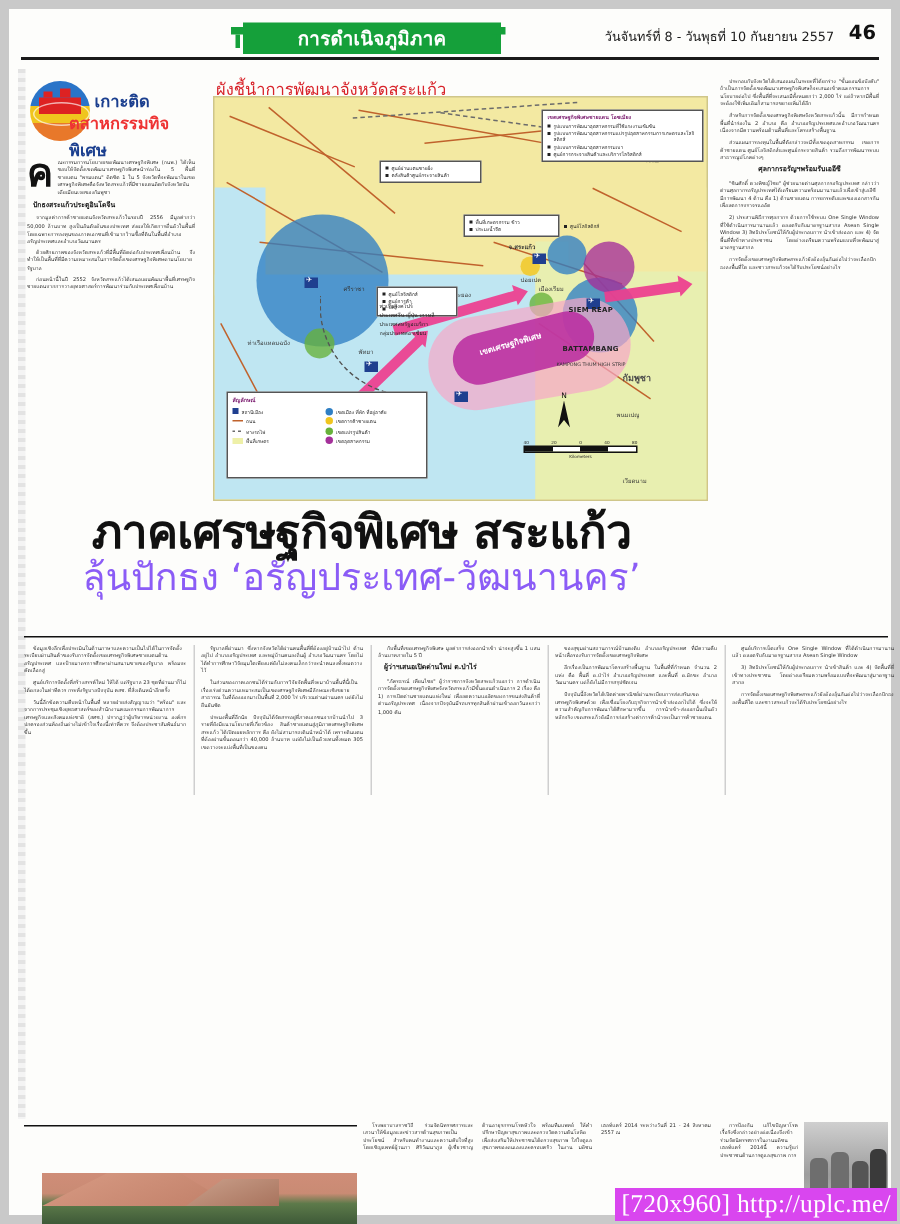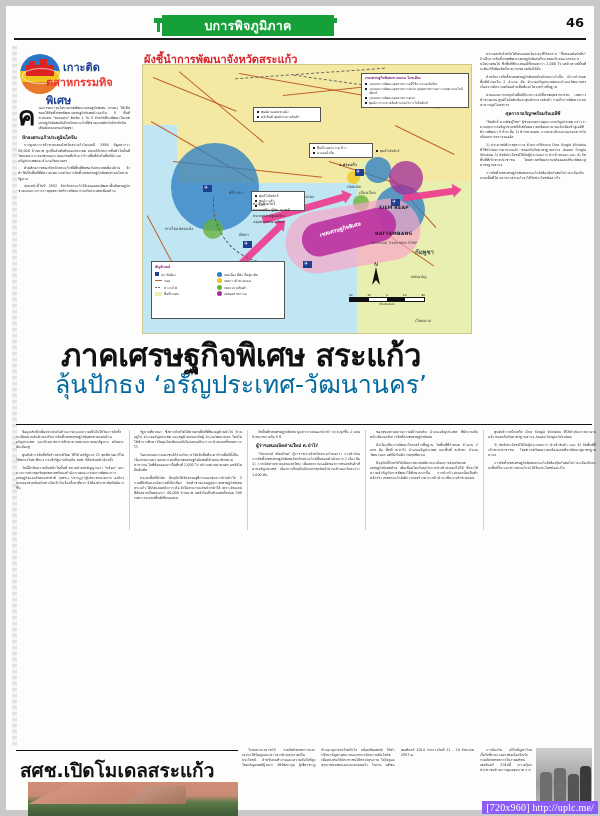--- a/index.html
+++ b/index.html
@@ -27,21 +27,21 @@
   .logo-globe:after{content:"";position:absolute;left:2px;top:14px;width:36px;height:14px;
     border:1px solid rgba(255,255,255,.65);border-radius:50%;}
   .logo-bld{position:absolute;left:6px;top:11px;width:28px;height:11px;background:#d22;}
   .logo-bld:before{content:"";position:absolute;left:3px;top:-4px;width:6px;height:4px;background:#d22;}
   .logo-bld:after{content:"";position:absolute;left:14px;top:-6px;width:7px;height:6px;background:#d22;}
   .logo-t1{position:absolute;left:43px;top:6px;font-size:11px;font-weight:bold;color:#1b3f8f;}
   .logo-t2{position:absolute;left:26px;top:21px;font-size:11px;font-weight:bold;color:#e33;}
   .logo-t2 b{color:#1b3f8f;}
 
   
-  .maptitle{position:absolute;left:138px;top:44px;font-size:11px;font-weight:bold;color:#d8232a;}
+  .maptitle{position:absolute;left:138px;top:44px;font-size:11px;font-weight:normal;color:#d8232a;}
   .map{position:absolute;left:136px;top:58px;width:328px;height:268px;
     background:#f3e9a2;border:1px solid #cfc68a;overflow:hidden;}
   .sea{position:absolute;left:0;top:118px;width:214px;height:150px;background:#bfe6f2;}
   .sea2{position:absolute;left:0;top:60px;width:34px;height:72px;background:#bfe6f2;}
   .landE{position:absolute;left:214px;top:96px;width:114px;height:172px;background:#e8efb0;}
   .landNE{position:absolute;left:236px;top:60px;width:92px;height:56px;background:#f3e9a2;}
   .blob{position:absolute;border-radius:50%;opacity:.78;}
   .b-blue{background:#2f7fc4;}
   .b-pur{background:#a4309a;}
   .b-grn{background:#67b13a;}
@@ -87,21 +87,21 @@
   .tr-col{position:absolute;left:474px;top:46px;width:106px;}
   .body{font-size:3.4px;line-height:1.5;color:#2a2a2a;text-align:justify;}
   .body p{margin:0 0 2.5px 0;text-indent:6px;}
   .sub{font-size:4.6px;font-weight:bold;color:#111;margin:3px 0 2px;text-align:center;}
   .sub.l{text-align:left;text-indent:4px;}
   .dropcap{float:left;font-size:26px;font-weight:bold;line-height:.84;margin:0 3px 0 0;color:#111;}
 
   
   .hl-wrap{position:absolute;left:12px;top:332px;width:446px;}
   .hl1{font-size:31px;font-weight:bold;color:#111;text-align:center;letter-spacing:-.5px;line-height:1.12;}
-  .hl2{font-size:25px;color:#0369a1;text-align:center;line-height:1.15;margin-top:-2px;}
+  .hl2{font-size:25px;color:#8b5cf6;text-align:center;line-height:1.15;margin-top:-2px;}
   .rule-a{position:absolute;left:10px;top:418px;width:576px;height:1px;background:#111;}
 
   
   .lower{position:absolute;left:10px;top:424px;width:578px;height:316px;}
   .lcol{position:absolute;top:0;width:108px;}
   .c1{left:0;}.c2{left:118px;}.c3{left:236px;}.c4{left:354px;}.c5{left:472px;}
   .vline{position:absolute;top:0;width:1px;height:100px;background:#cfcfcf;}
 
   
   .ad{position:absolute;left:236px;top:540px;width:350px;height:196px;background:#fff;border:1px solid #111;}
@@ -134,21 +134,21 @@
     background:linear-gradient(160deg,#caa08b,#a8735d);clip-path:polygon(0 100%,40% 0,100% 0,100% 100%);}
 
   
   .br-txt{position:absolute;left:236px;top:742px;width:232px;}
   .br-txt2{position:absolute;left:474px;top:742px;width:52px;}
   .br-photo{position:absolute;left:530px;top:742px;width:56px;height:64px;
     background:linear-gradient(180deg,#cfcfcf,#9d9d9d 55%,#bdbdbd);}
   .br-photo .f{position:absolute;bottom:0;background:#6e6e6e;border-radius:4px 4px 0 0;}
 
   
-  .wm{position:absolute;right:2px;bottom:2px;background:#8b5cf6;color:#fff;font-size:10px;
+  .wm{position:absolute;right:2px;bottom:2px;background:#d946ef;color:#fff;font-size:17px;
     padding:1px 4px;font-family:"Liberation Serif",serif;letter-spacing:.2px;}
   .edge-l{position:absolute;left:0;top:0;width:6px;height:816px;background:#c9c9c9;}
   .edge-t{position:absolute;left:0;top:0;width:600px;height:6px;background:#c9c9c9;}
   .edge-r{position:absolute;right:0;top:0;width:6px;height:816px;background:#c9c9c9;}
   .edge-b{position:absolute;left:0;bottom:0;width:600px;height:6px;background:#c9c9c9;}
   .lgray{position:absolute;left:6px;top:40px;width:5px;height:700px;
     background:repeating-linear-gradient(180deg,#e3e3e3 0 3px,#f4f4f4 3px 6px);}
 </style>
 </head>
 <body>
@@ -158,23 +158,24 @@
   <div class="edge-l"></div>
   <div class="edge-r"></div>
   <div class="edge-b"></div>
 
   <div class="sheet">
     <div class="lgray"></div>
 
     <div class="hdr">
       <div class="flagl"></div>
       <div class="banner">
-        <div class="banner-txt">บการพิจภูมิภาค</div>
+        <div class="banner-txt">การดำเนิจภูมิภาค</div>
       </div>
       <div class="flagr"></div>
+      <div class="hdr-date">วันจันทร์ที่ 8 - วันพุธที่ 10 กันยายน 2557</div>
       <div class="hdr-page">46</div>
       <div class="hdr-rule"></div>
     </div>
 
     <div class="logo">
       <div class="logo-globe">
         <div class="logo-bld"></div>
       </div>
       <div class="logo-t1">เกาะติด</div>
       <div class="logo-t2"><span>ตสาหกรรมทิจ</span><b>พิเศษ</b></div>
@@ -398,21 +399,20 @@
 
       <div class="lcol c5 body">
         <p>ศูนย์บริการเบ็ดเสร็จ One Single Window ที่ได้ดำเนินการมานานแล้ว ตลอดรับกับมาตรฐานสากล Asean Single Window</p>
         <p>3) สิทธิประโยชน์ให้กับผู้ประกอบการ นำเข้าสินค้า และ 4) จัดพื้นที่ที่เข้าทางประชาชน โดยต่างเตรียมความพร้อมแบบที่จะพัฒนาสู่มาตรฐานสากล</p>
         <p>การจัดตั้งเขตเศรษฐกิจพิเศษสระแก้วยังต้องลุ้นกันต่อไปว่าจะเลือกปักธงลงพื้นที่ใด และชาวสระแก้วจะได้รับประโยชน์อย่างไร</p>
       </div>
     </div>
 
 
     <div class="rule-b"></div>
-    <div class="feat-h">สศช.เปิดโมเดลสระแก้ว</div>
     <div class="feat-photo">
       <div class="roof"></div>
       <div class="roof2"></div>
     </div>
 
     <div class="br-txt body" style="column-count:3;column-gap:6px;">
       <p>โรงพยาบาลราชวิถี ร่วมจัดนิทรรศการและเสวนาให้ข้อมูลและข่าวสารด้านสุขภาพเป็นประโยชน์ สำหรับคนทำงานและความคับใจที่สูง โดยเชิญแพทย์ผู้วนภา ศิริวัฒนาภูล ผู้เชี่ยวชาญด้านอายุรกรรมโรคหัวใจ พร้อมทีมแพทย์ ให้คำปรึกษาปัญหาสุขภาพและตรวจวัดความดันโลหิต เพื่อส่งเสริมให้ประชาชนได้ตรวจสุขภาพ ใส่ใจดูแลสุขภาพของตนเองและครอบครัว ในงาน มติชน เฮลท์แคร์ 2014 ระหว่างวันที่ 21 - 24 สิงหาคม 2557 ณ</p>
     </div>
     <div class="br-txt2 body">
       <p>การป้องกัน แก้ไขปัญหาโรคเรื้อรังซึ่งกล่าวอย่างต่อเนื่องจึงเข้าร่วมจัดนิทรรศการในงานมติชน เฮลท์แคร์ 2014นี้ ความรู้แก่ประชาชนด้านการดูแลสุขภาพ การ</p>

